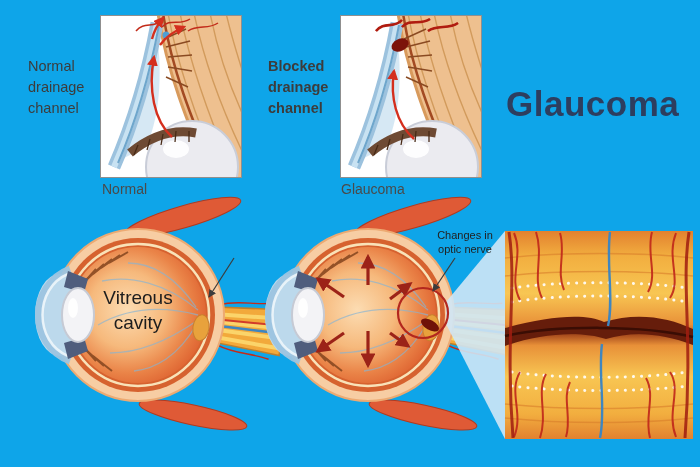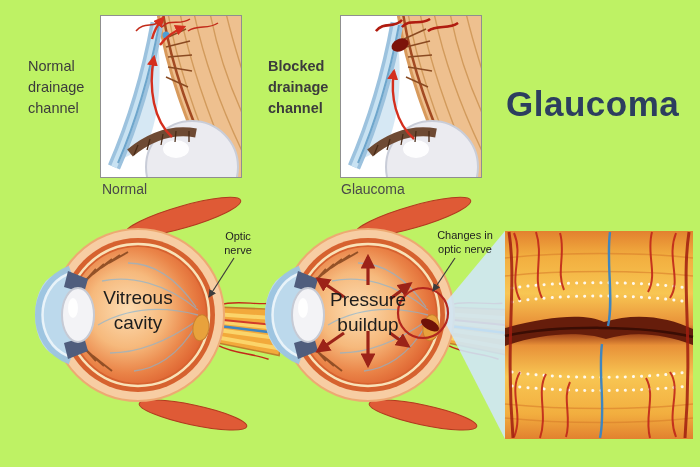--- a/index.html
+++ b/index.html
@@ -1,17 +1,17 @@
 <!DOCTYPE html>
 <html><head>
 <meta charset="utf-8">
 <style>
   html,body{margin:0;padding:0;background:#ffffff;}
   .canvas{
-    position:relative;width:700px;height:467px;background:#bef264;overflow:hidden;
+    position:relative;width:700px;height:467px;background:#0ea5e9;overflow:hidden;
     font-family:"Liberation Sans", sans-serif;
   }
   .art{position:absolute;left:0;top:0;}
   .label{position:absolute;white-space:pre-line;}
   .side-label{font-size:14.5px;line-height:1.45;color:#3c3c3c;}
   .caption{font-size:14px;color:#4a4a4a;}
   .title{
     position:absolute;font-size:35px;font-weight:700;color:#2d3e5f;letter-spacing:.5px;
   }
   .cavity{font-size:19px;line-height:1.3;color:#1d1d1d;text-align:center;}
@@ -240,22 +240,18 @@
 
   <div class="label caption" style="left:102px;top:181px;">Normal</div>
 
   <div class="label caption" style="left:341px;top:181px;">Glaucoma</div>
 
   <div class="title" style="left:506px;top:84px;">Glaucoma</div>
 
   <div class="label cavity" style="left:83px;top:286px;width:110px;">Vitreous
 cavity</div>
 
-  <div class="label pointer" style="left:212px;top:230px;width:52px;">Optic
-nerve</div>
-
-  <div class="label cavity" style="left:313px;top:288px;width:110px;">Pressure
-buildup</div>
+
 
   <div class="label pointer" style="left:428px;top:229px;width:74px;text-align:center;">Changes in
 optic nerve</div>
 
 </div>
 
 </body></html>

